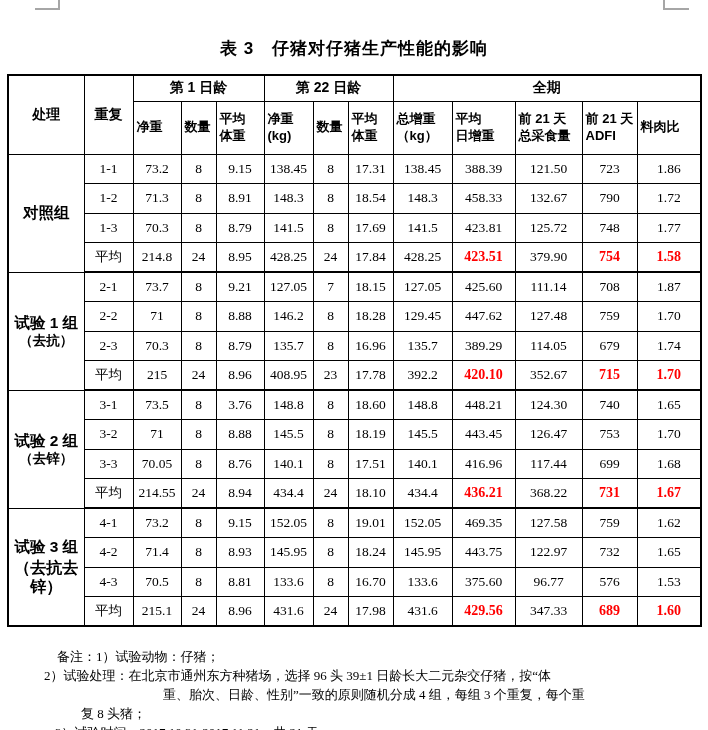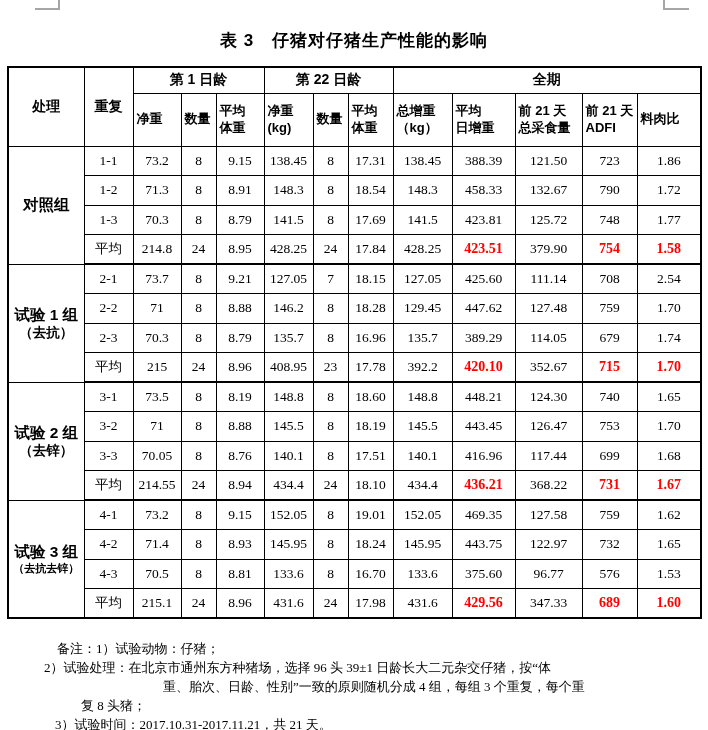--- a/index.html
+++ b/index.html
@@ -6,21 +6,21 @@
   .page {
     position:relative; width:708px; height:730px; background:#fff;
     font-family:"Liberation Sans", sans-serif; color:#000; overflow:hidden;
   }
   
   .corner { position:absolute; top:0; height:8px; }
   .corner.tl { left:35px; width:23px; border-bottom:2px solid #a6a6a6; border-right:2px solid #a6a6a6; }
   .corner.tr { left:663px; width:24px; border-bottom:2px solid #a6a6a6; border-left:2px solid #a6a6a6; }
 
   .title {
-    margin:0; padding-top:29px; height:20px;
+    margin:8px; padding-top:29px; height:20px;
     text-align:center; font-size:17px; font-weight:bold; letter-spacing:1px;
   }
 
   table.perf {
     border-collapse:collapse; table-layout:fixed;
     width:693px; margin:17px 0 0 7px;
     border:2px solid #000;
   }
   .perf th, .perf td {
     border:1px solid #000; padding:0; overflow:hidden;
@@ -34,21 +34,21 @@
     line-height:1.28; white-space:pre-line;
   }
   .perf tbody tr { height:29.5px; }
   .perf tbody tr.gend td { border-bottom-width:2px; }
 
   td.num { font-family:"Liberation Serif", serif; font-size:13.5px; }
   td.red { color:#ff0000; font-size:14px; font-weight:bold; }
   td.group { font-weight:bold; }
   .gname { font-size:15.5px; line-height:1.3; }
   .gsub  { font-size:13.5px; font-weight:bold; line-height:1.2; }
-  .gsub.small { font-size:11px; }
+  .gsub.small { font-size:16px; }
 
   .notes {
     margin-top:20px; font-family:Liberation Serif, serif;
     font-size:13px; line-height:19px; white-space:nowrap;
   }
   .notes .n1 { padding-left:57px; }
   .notes .n2 { padding-left:44px; }
   .notes .n3 { padding-left:163px; }
   .notes .n4 { padding-left:81px; }
   .notes .n5 { padding-left:55px; }
@@ -179,21 +179,21 @@
         <td class="num">73.7</td>
         <td class="num">8</td>
         <td class="num">9.21</td>
         <td class="num">127.05</td>
         <td class="num">7</td>
         <td class="num">18.15</td>
         <td class="num">127.05</td>
         <td class="num">425.60</td>
         <td class="num">111.14</td>
         <td class="num">708</td>
-        <td class="num">2.54</td>
+        <td class="num">1.87</td>
       </tr>
       <tr>
         <td class="num">2-2</td>
         <td class="num">71</td>
         <td class="num">8</td>
         <td class="num">8.88</td>
         <td class="num">146.2</td>
         <td class="num">8</td>
         <td class="num">18.28</td>
         <td class="num">129.45</td>
@@ -232,21 +232,21 @@
       </tr>
 
       <tr>
         <td class="group" rowspan="4">
           <div class="gname">试验 2 组</div>
           <div class="gsub">（去锌）</div>
         </td>
         <td class="num">3-1</td>
         <td class="num">73.5</td>
         <td class="num">8</td>
-        <td class="num">8.19</td>
+        <td class="num">3.76</td>
         <td class="num">148.8</td>
         <td class="num">8</td>
         <td class="num">18.60</td>
         <td class="num">148.8</td>
         <td class="num">448.21</td>
         <td class="num">124.30</td>
         <td class="num">740</td>
         <td class="num">1.65</td>
       </tr>
       <tr>

